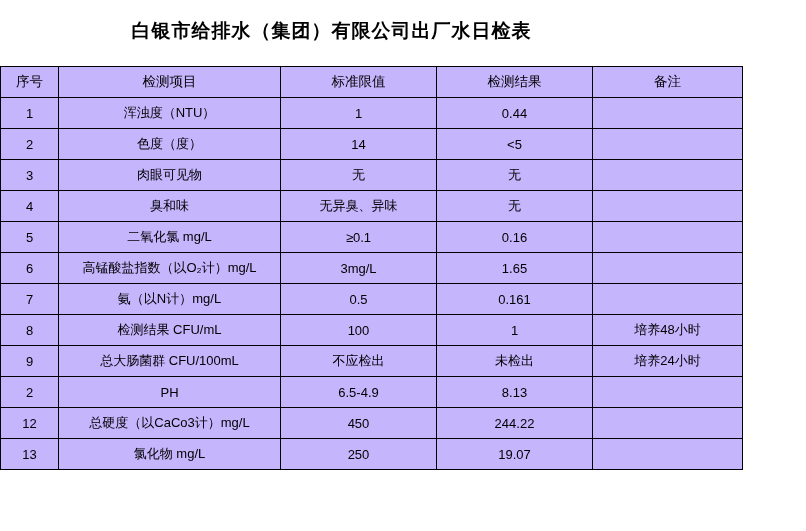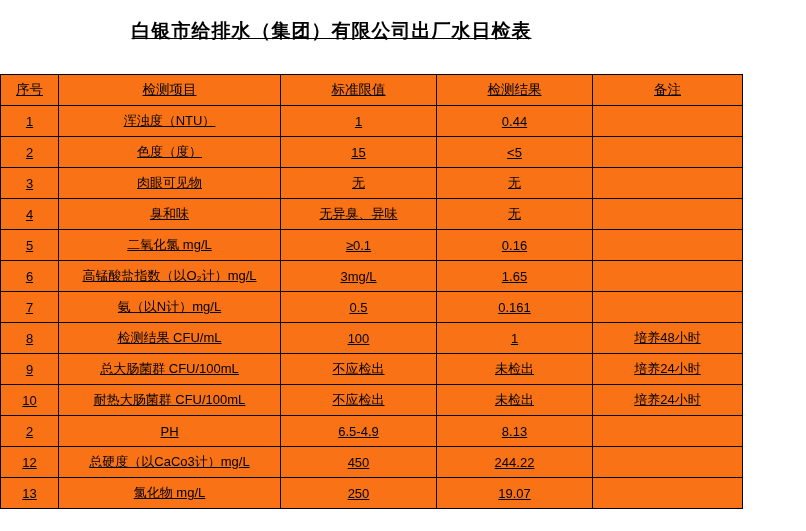--- a/index.html
+++ b/index.html
@@ -12,37 +12,36 @@
     background: #ffffff;
     font-family: "Liberation Sans", sans-serif;
     color: #000000;
     overflow: hidden;
   }
   .page {
     position: relative;
     width: 663px;
     height: 531px;
     box-sizing: border-box;
-    text-decoration: underline;
   }
   .doc-title {
     text-align: center;
     font-size: 19px;
     font-weight: bold;
     letter-spacing: 1px;
     padding-top: 18px;
     padding-bottom: 14px;
     color: #000;
   }
   table.report {
     border-collapse: collapse;
-    margin: 16px auto;
+    margin: 8px auto;
     width: 742px;
     table-layout: fixed;
-    background: #f97316;
+    background: #c4b5fd;
   }
   table.report td, table.report th {
     border: 1px solid #000;
     height: 30px;
     font-size: 13px;
     font-weight: normal;
     text-align: center;
     vertical-align: middle;
     padding: 0 2px;
     white-space: nowrap;
@@ -95,21 +94,21 @@
       <tr>
         <td>1</td>
         <td>浑浊度（NTU）</td>
         <td>1</td>
         <td>0.44</td>
         <td></td>
       </tr>
       <tr>
         <td>2</td>
         <td>色度（度）</td>
-        <td>15</td>
+        <td>14</td>
         <td>&lt;5</td>
         <td></td>
       </tr>
       <tr>
         <td>3</td>
         <td>肉眼可见物</td>
         <td>无</td>
         <td>无</td>
         <td></td>
       </tr>
@@ -149,27 +148,20 @@
         <td>培养48小时</td>
       </tr>
       <tr>
         <td>9</td>
         <td>总大肠菌群 CFU/100mL</td>
         <td>不应检出</td>
         <td>未检出</td>
         <td>培养24小时</td>
       </tr>
       <tr>
-        <td>10</td>
-        <td>耐热大肠菌群 CFU/100mL</td>
-        <td>不应检出</td>
-        <td>未检出</td>
-        <td>培养24小时</td>
-      </tr>
-      <tr>
         <td>2</td>
         <td>PH</td>
         <td>6.5-4.9</td>
         <td>8.13</td>
         <td></td>
       </tr>
       <tr>
         <td>12</td>
         <td>总硬度（以CaCo3计）mg/L</td>
         <td>450</td>

